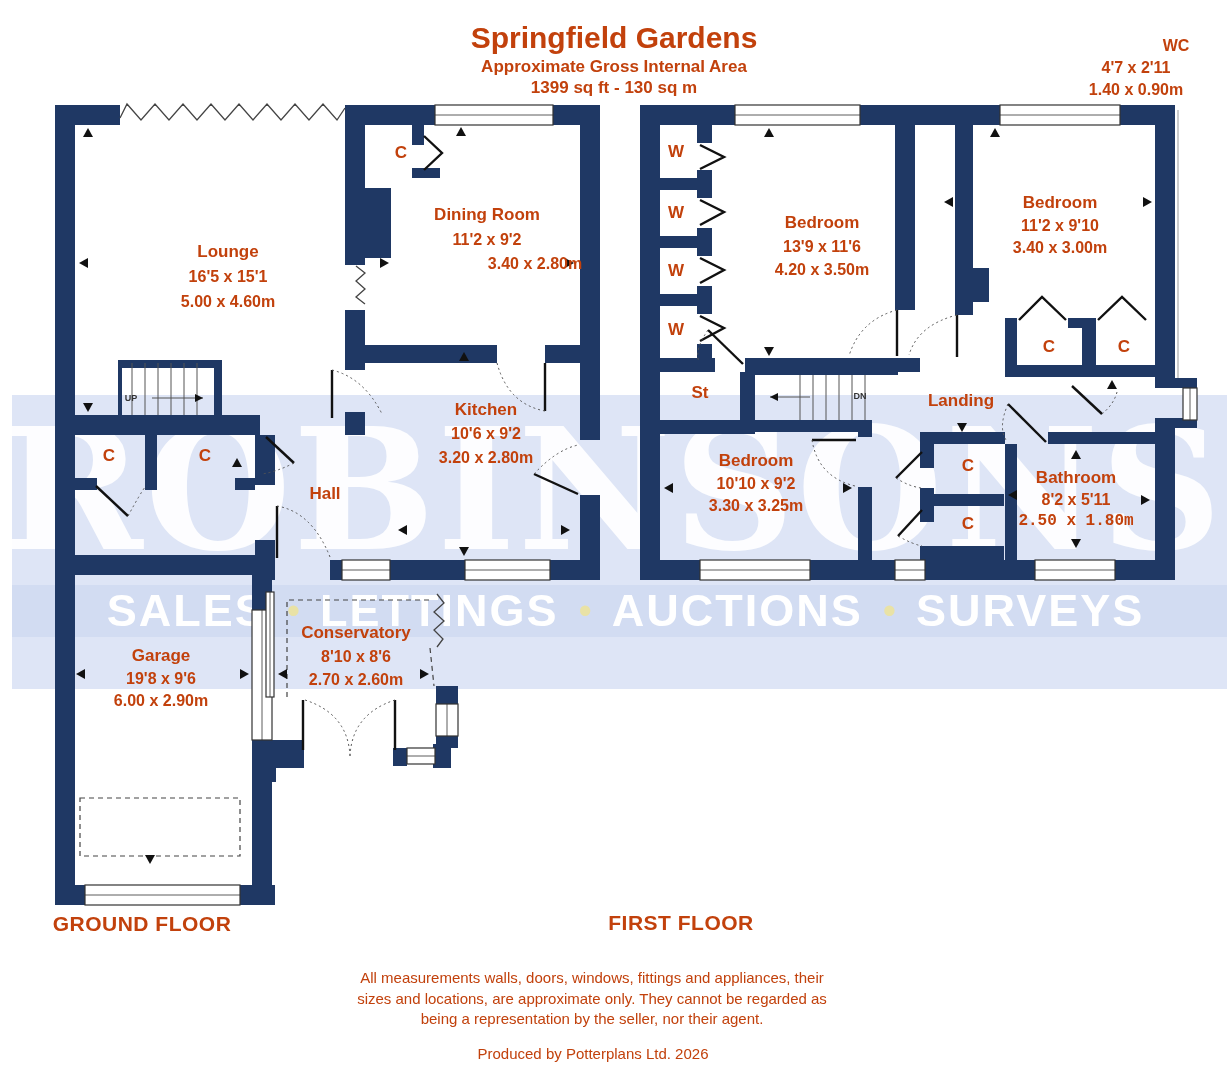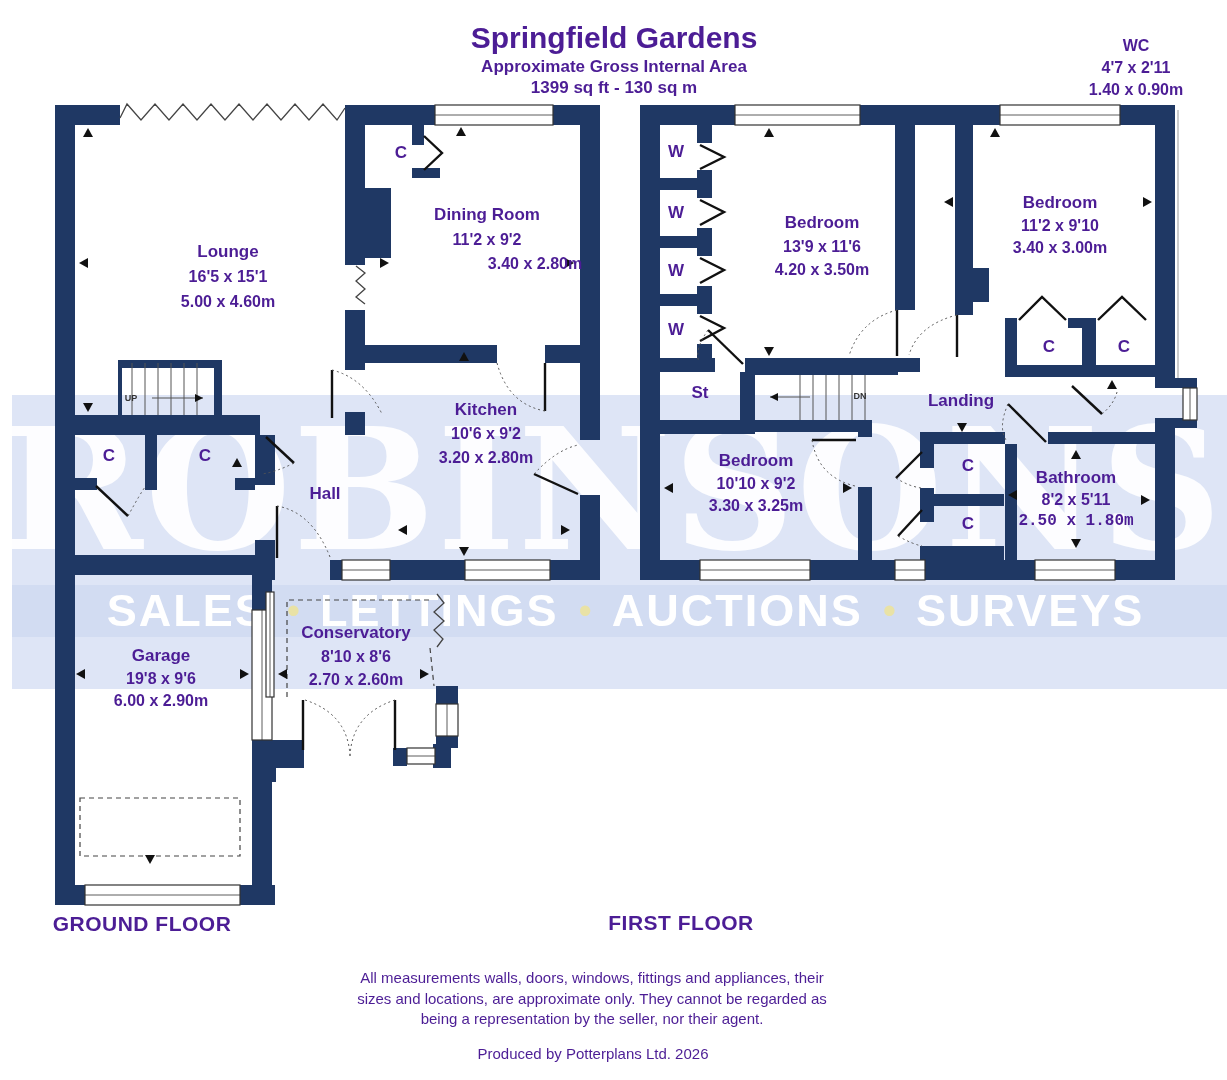--- a/index.html
+++ b/index.html
@@ -9,21 +9,21 @@
   .band-upper{top:395px;height:190px;background:#DEE5F6;}
   .band-services{top:585px;height:52px;background:#D2DCF2;display:flex;align-items:center;
                  justify-content:center;gap:20px;}
   .band-lower{top:637px;height:52px;background:#DEE5F6;}
   .wm-big{position:absolute;top:395px;left:0;width:1227px;height:190px;line-height:190px;
           text-align:center;font-family:"DejaVu Serif",serif;font-weight:bold;font-size:168px;
           letter-spacing:2px;color:rgba(255,255,255,0.92);white-space:nowrap;}
   .svc{font-size:45px;font-weight:bold;color:#ffffff;letter-spacing:2px;}
   .dot{font-size:38px;color:#E9E2A6;}
   svg.plan{position:absolute;top:0;left:0;}
-  .lbl{position:absolute;transform:translate(-50%,-50%);text-align:center;color:#4c1d95;
+  .lbl{position:absolute;transform:translate(-50%,-50%);text-align:center;color:#c2410c;
        font-weight:bold;white-space:nowrap;z-index:5;}
   .t-title{font-size:30px;}
   .t-sub{font-size:17px;}
   .t-room{font-size:17px;}
   .t-dim{font-size:16px;}
   .t-small{font-size:16px;}
   .t-tiny{font-size:9px;font-weight:bold;color:#333;}
   .t-floor{font-size:21px;letter-spacing:0.5px;}
   .t-sketch{font-size:16px;}
   .t-para{font-size:15px;font-weight:normal;}
@@ -248,21 +248,21 @@
         <path d="M962 432 l5 -9 h-10 z"></path>
       <path d="M203 398 l-8 -4 v8 z"></path>
         <path d="M770 397 l8 -4 v8 z"></path>
     </g>
   </svg>
 
   <div class="lbl t-title" style="left:614px;top:38px;">Springfield Gardens</div>
   <div class="lbl t-sub" style="left:614px;top:67px;">Approximate Gross Internal Area</div>
   <div class="lbl t-sub" style="left:614px;top:88px;">1399 sq ft - 130 sq m</div>
 
-  <div class="lbl t-small" style="left:1136px;top:46px;">WC</div>
+  <div class="lbl t-small" style="left:1176px;top:46px;">WC</div>
   <div class="lbl t-small" style="left:1136px;top:68px;">4'7 x 2'11</div>
   <div class="lbl t-small" style="left:1136px;top:90px;">1.40 x 0.90m</div>
 
   <div class="lbl t-room" style="left:228px;top:252px;">Lounge</div>
   <div class="lbl t-dim" style="left:228px;top:277px;">16'5 x 15'1</div>
   <div class="lbl t-dim" style="left:228px;top:302px;">5.00 x 4.60m</div>
 
   <div class="lbl t-room" style="left:487px;top:215px;">Dining Room</div>
   <div class="lbl t-dim" style="left:487px;top:240px;">11'2 x 9'2</div>
   <div class="lbl t-dim" style="left:487px;top:264px;margin-left:48px;">3.40 x 2.80m</div>

